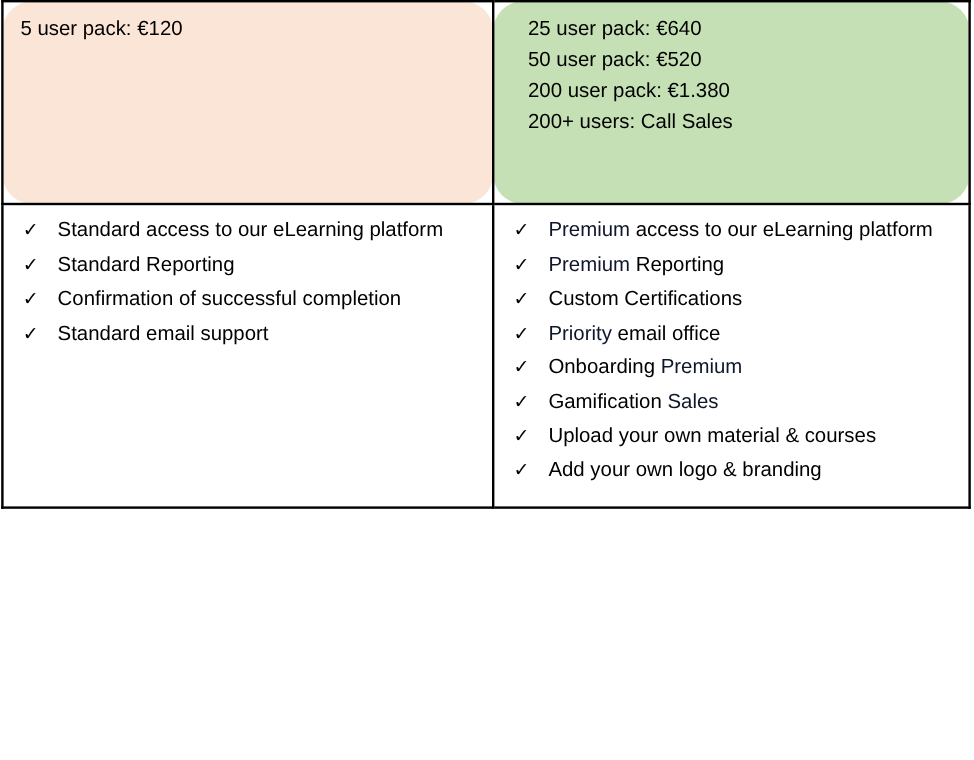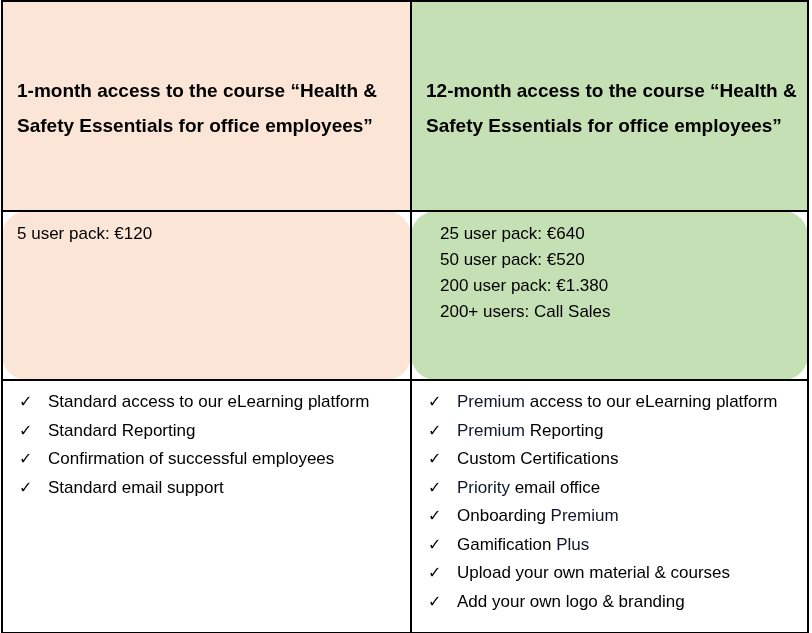--- a/index.html
+++ b/index.html
@@ -72,54 +72,46 @@
 </head>
 <body>
 
 <table class="pricing-table">
   <colgroup>
     <col class="col-left">
     <col class="col-right">
   </colgroup>
   <tbody>
     <tr>
-      <td class="header-cell" style="background: rgb(251, 229, 214);">
-        <span>1-month access to the course “Health &amp; Safety Essentials for office employees”</span>
-      </td>
-      <td class="header-cell" style="background: rgb(197, 224, 180);">
-        <span>12-month access to the course “Health &amp; Safety Essentials for office employees”</span>
-      </td>
-    </tr>
-    <tr>
       <td class="price-cell" style="background: rgb(251, 229, 214);">
           <div class="price-line">5 user pack: €120</div>
         </td>
       <td class="price-cell" style="background: rgb(197, 224, 180); padding-left: 28px;">
           <div class="price-line">25 user pack: €640</div>
           <div class="price-line">50 user pack: €520</div>
           <div class="price-line">200 user pack: €1.380</div>
           <div class="price-line">200+ users: Call Sales</div>
         </td>
     </tr>
     <tr>
       <td class="features-cell">
         <ul class="feature-list">
             <li><span class="check">✓</span><span class="seg">Standard access to our eLearning platform</span></li>
             <li><span class="check">✓</span><span class="seg">Standard Reporting</span></li>
-            <li><span class="check">✓</span><span class="seg">Confirmation of successful employees</span></li>
+            <li><span class="check">✓</span><span class="seg">Confirmation of successful completion</span></li>
             <li><span class="check">✓</span><span class="seg">Standard email support</span></li>
           </ul>
       </td>
       <td class="features-cell">
         <ul class="feature-list">
             <li><span class="check">✓</span><span class="seg red">Premium</span><span class="seg"> access to our eLearning platform</span></li>
             <li><span class="check">✓</span><span class="seg red">Premium</span><span class="seg"> Reporting</span></li>
             <li><span class="check">✓</span><span class="seg">Custom Certifications</span></li>
             <li><span class="check">✓</span><span class="seg red">Priority</span><span class="seg"> email office</span></li>
             <li><span class="check">✓</span><span class="seg">Onboarding </span><span class="seg red">Premium</span></li>
-            <li><span class="check">✓</span><span class="seg">Gamification </span><span class="seg red">Plus</span></li>
+            <li><span class="check">✓</span><span class="seg">Gamification </span><span class="seg red">Sales</span></li>
             <li><span class="check">✓</span><span class="seg">Upload your own material &amp; courses</span></li>
             <li><span class="check">✓</span><span class="seg">Add your own logo &amp; branding</span></li>
           </ul>
       </td>
     </tr>
   </tbody>
 </table>
 
 </body></html>

